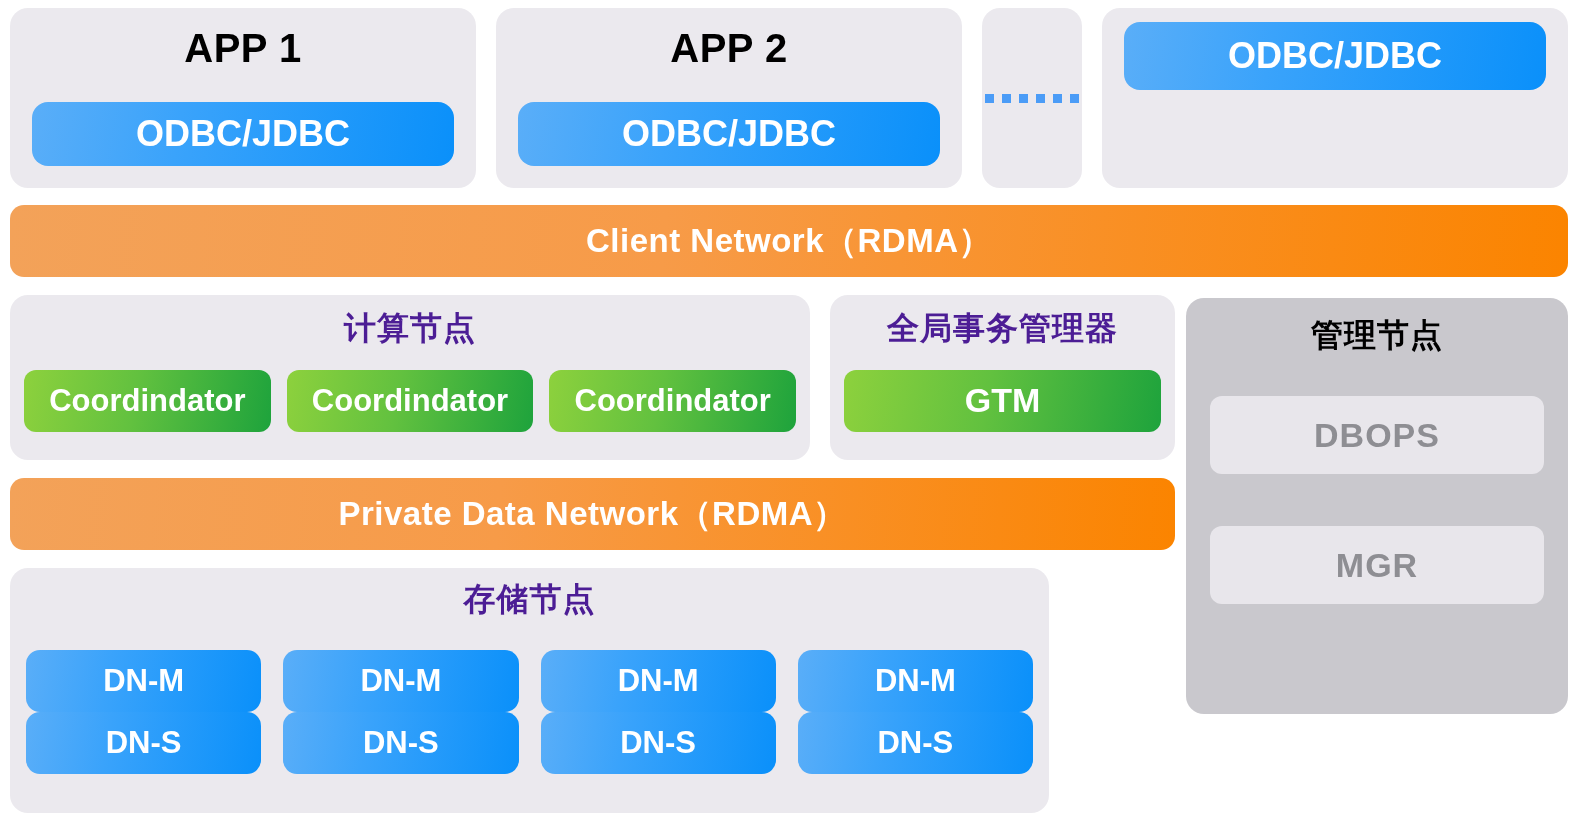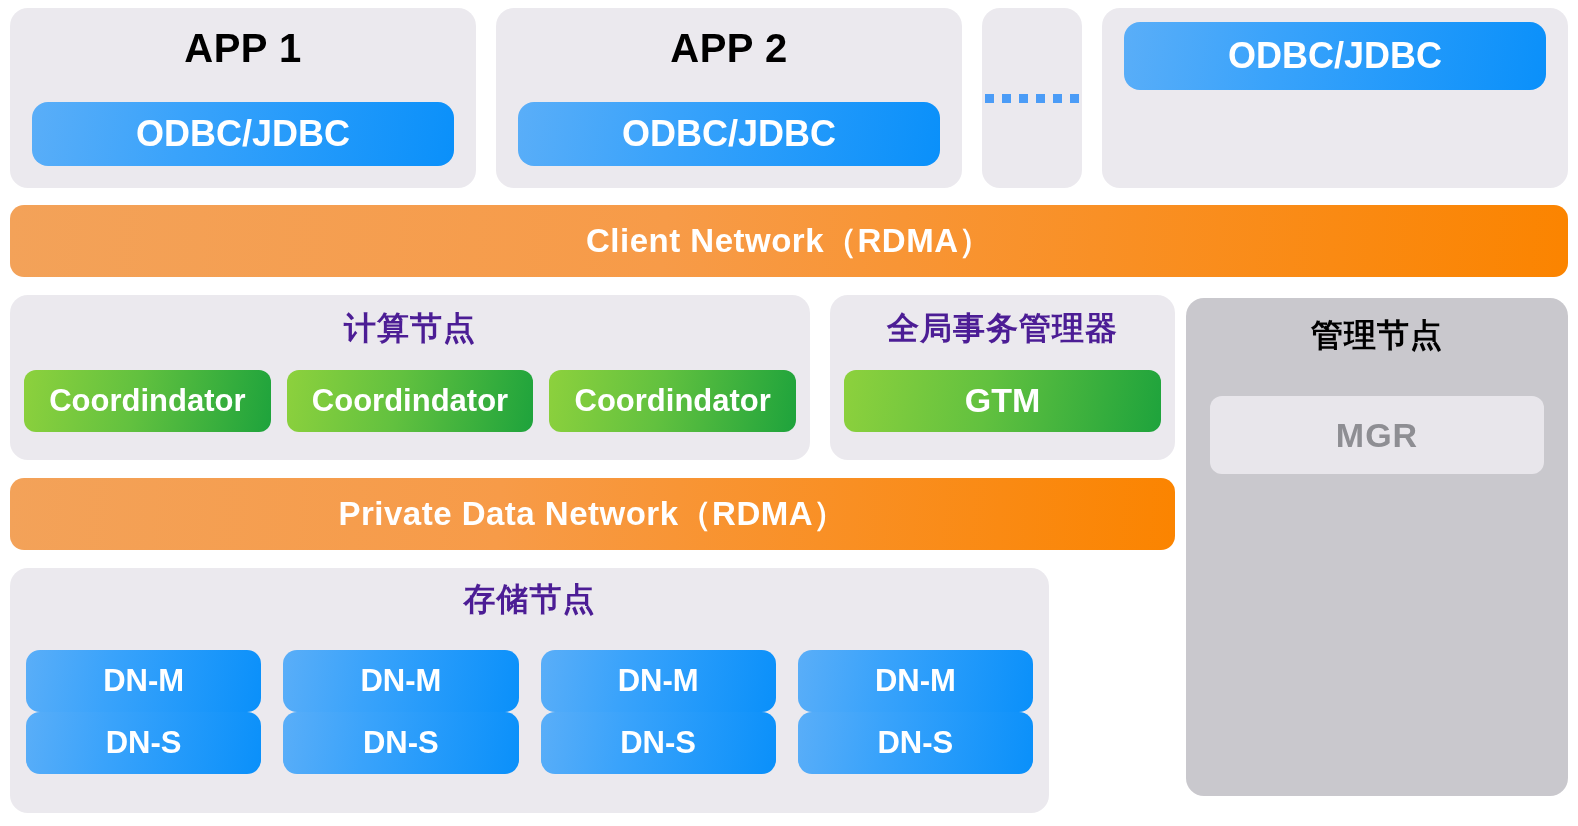--- a/index.html
+++ b/index.html
@@ -161,21 +161,21 @@
     font-size: 31px;
     width: 100%;
   }
 
   
   .mgmt-panel {
     position: absolute;
     right: 10px;
     top: 298px;
     width: 382px;
-    height: 498px;
+    height: 416px;
     background: #c9c8cd;
     border-radius: 18px;
     padding: 14px 24px;
     display: flex;
     flex-direction: column;
     align-items: center;
     text-align: right;
   }
   .mgmt-title {
     font-size: 32px;
@@ -280,16 +280,17 @@
       <div class="dn-col">
         <div class="pill blue dn">DN-M</div>
         <div class="pill blue dn">DN-S</div>
       </div>
 
     </div>
   </div>
 
   <div class="mgmt-panel">
     <div class="mgmt-title">管理节点</div>
+    <div class="mgmt-item">DBOPS</div>
     <div class="mgmt-item">MGR</div>
   </div>
 
 </div>
 
 </body></html>

